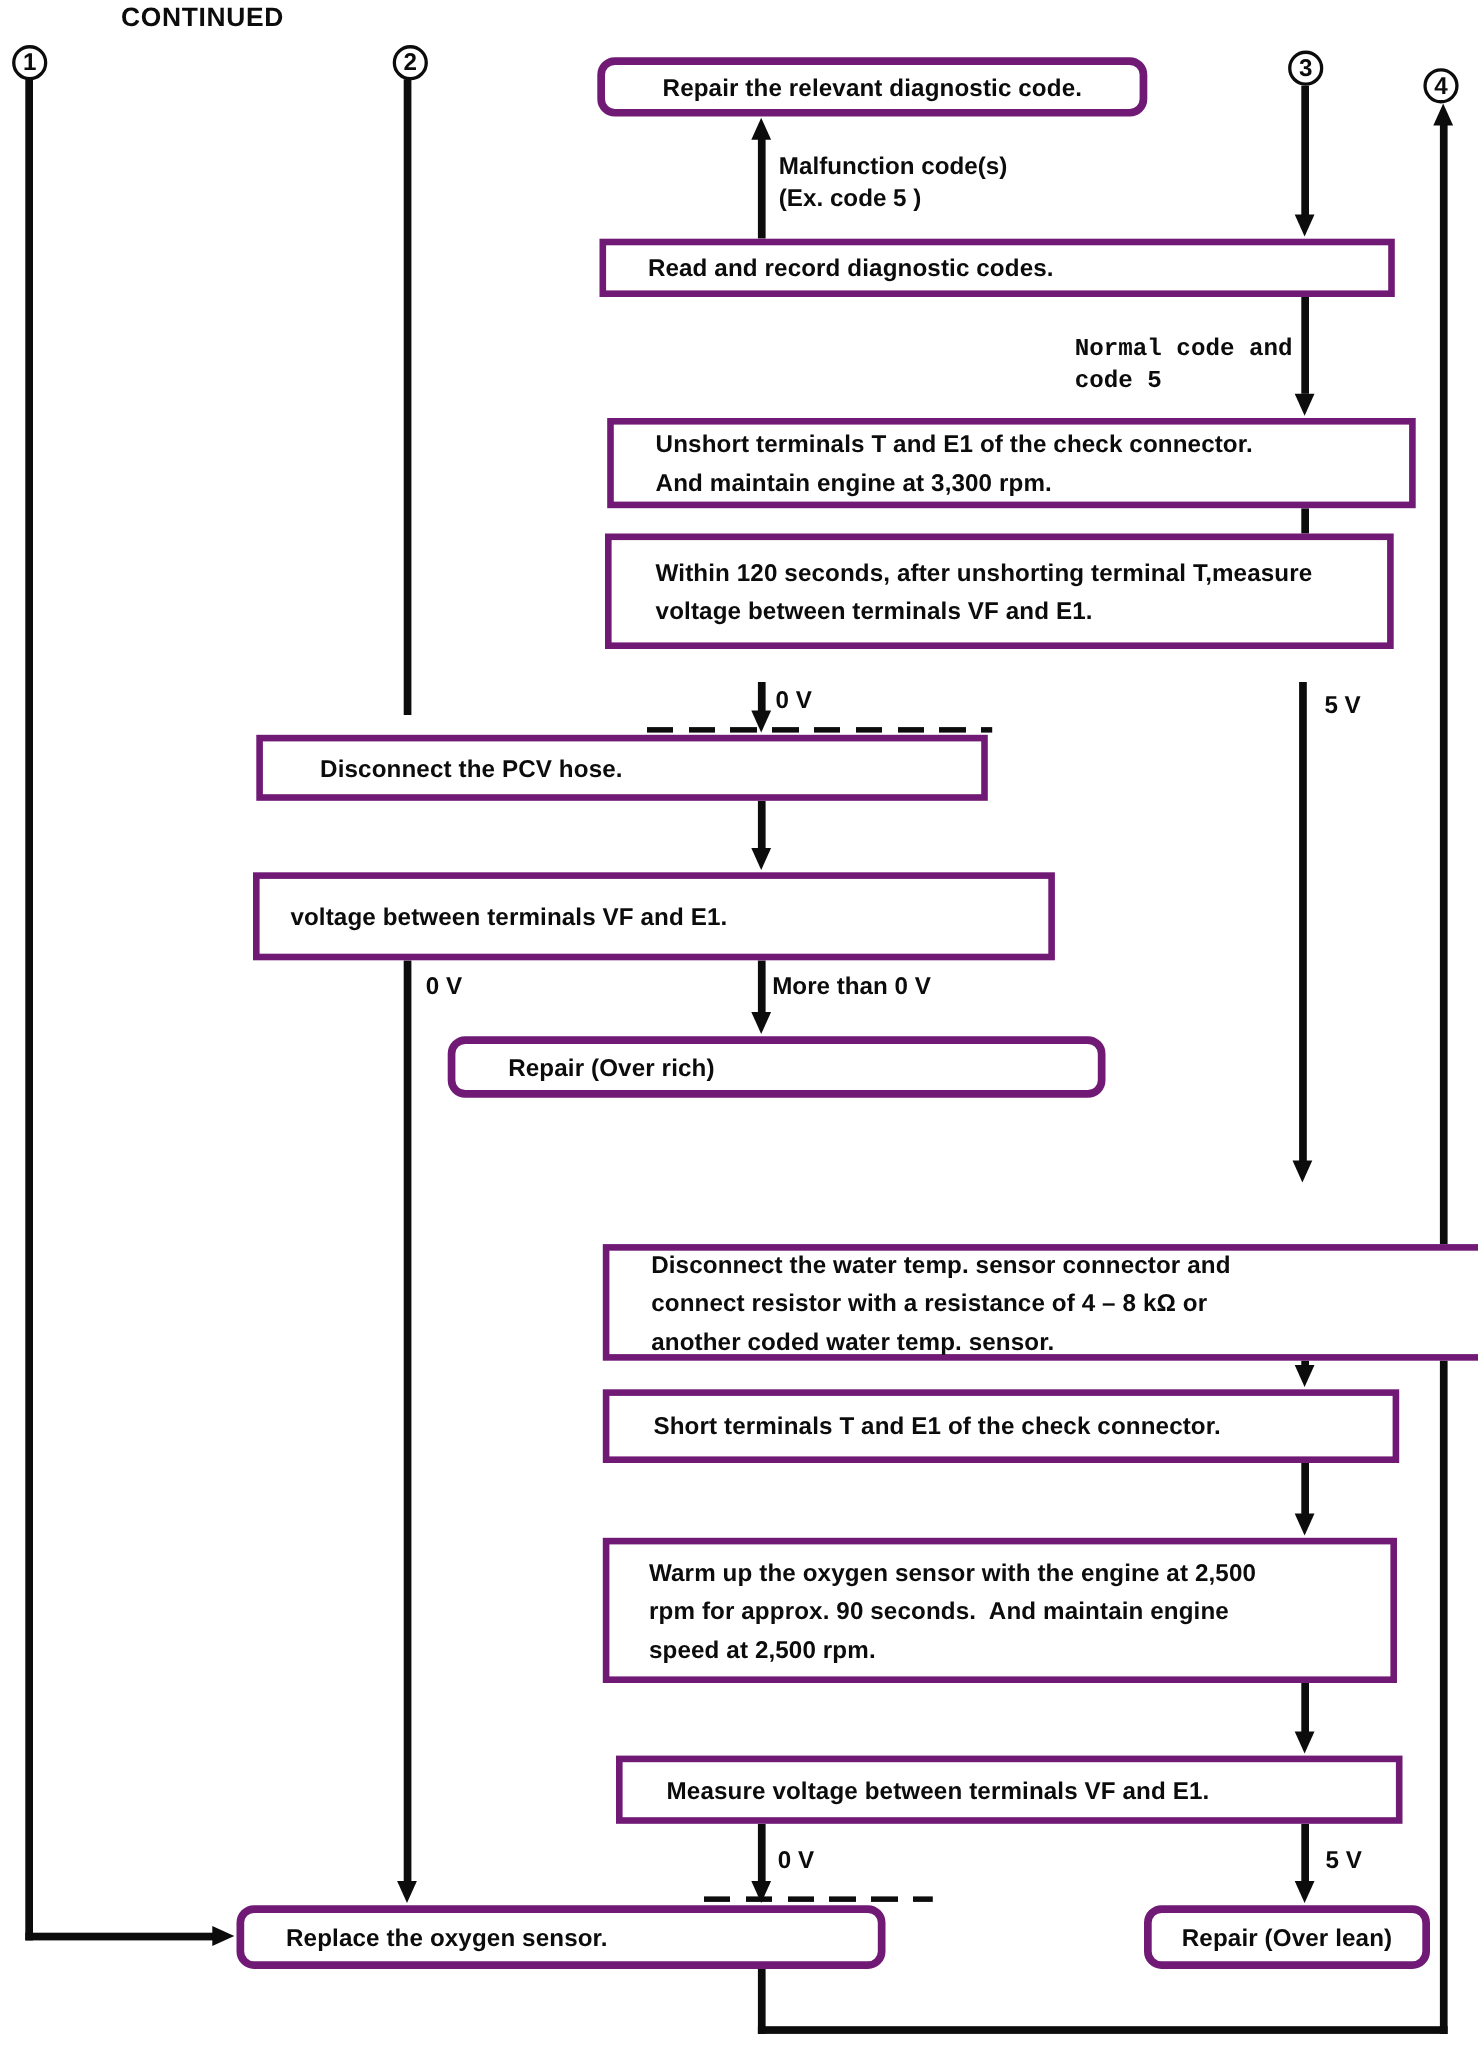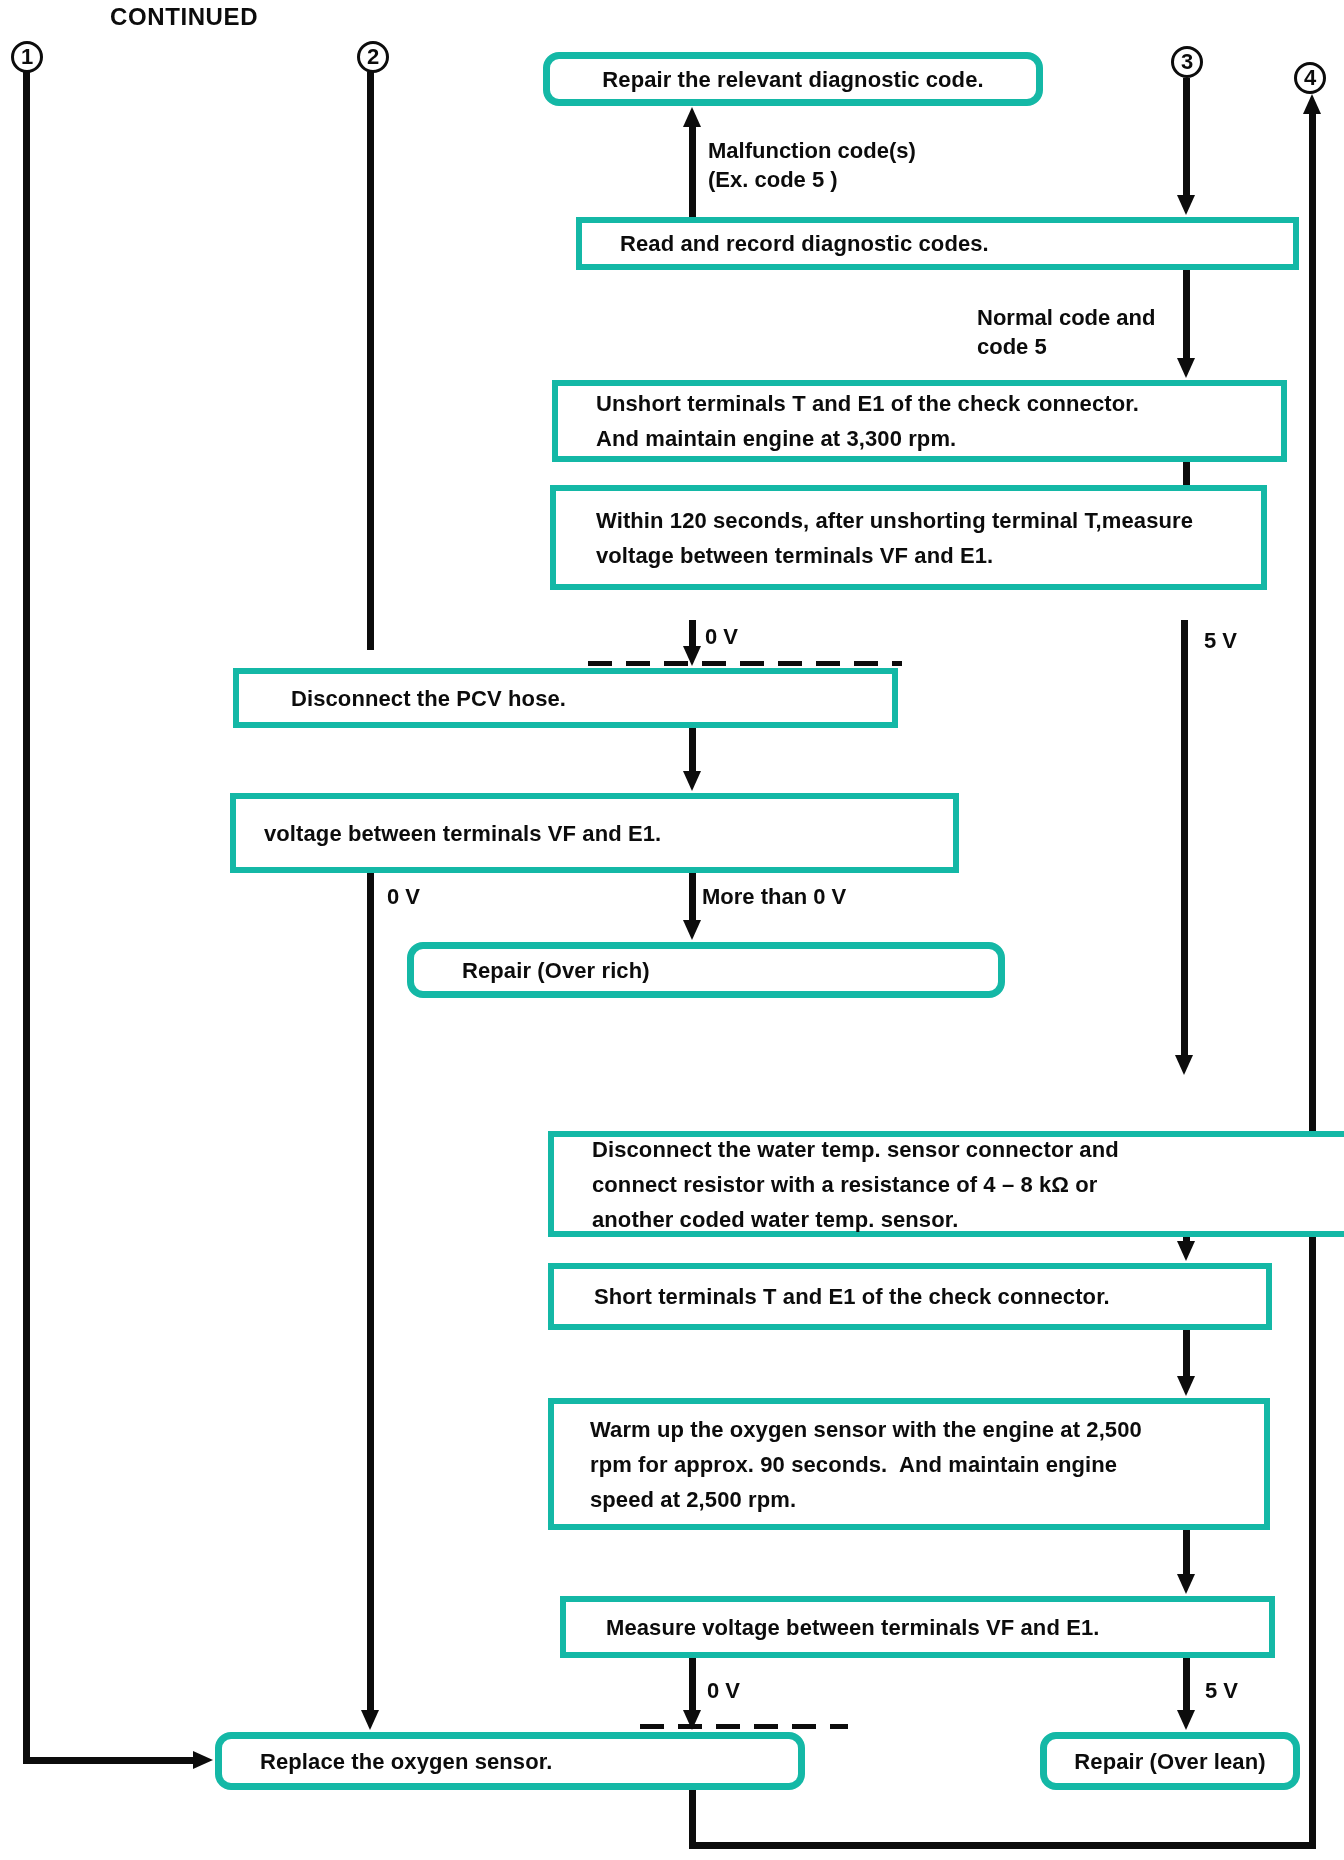--- a/index.html
+++ b/index.html
@@ -2,21 +2,21 @@
 <html><head>
 <meta charset="utf-8">
 <style>
   html,body{margin:0;padding:0;background:#e8e8e8;}
   #canvas{
     position:relative;width:1344px;height:1860px;background:#ffffff;
     font-family:"Liberation Sans",sans-serif;color:#0c0c0c;overflow:hidden;
   }
   .box{
     position:absolute;box-sizing:border-box;background:#fff;
-    border:6px solid #14b8a6;
+    border:6px solid #701a75;
     display:flex;flex-direction:column;justify-content:center;
     font-size:22px;font-weight:700;line-height:35px;letter-spacing:.1px;
     white-space:pre;z-index:3;
   }
   .box.rounded{border-width:7px;border-radius:16px;}
   .box.center{align-items:center;}
   .vline,.hline{position:absolute;background:#0c0c0c;z-index:1;}
   .arrow{position:absolute;width:0;height:0;z-index:2;}
   .arrow.down{border-left:9px solid transparent;border-right:9px solid transparent;border-top:20px solid #0c0c0c;margin-left:-9px;margin-top:-20px;}
   .arrow.up{border-left:9px solid transparent;border-right:9px solid transparent;border-bottom:20px solid #0c0c0c;margin-left:-9px;}
@@ -73,21 +73,21 @@
     <div class="arrow down" style="left: 1186px; top: 1261px;"></div>
     <div class="arrow down" style="left: 1186px; top: 1396px;"></div>
     <div class="arrow down" style="left: 1186px; top: 1594px;"></div>
     <div class="arrow down" style="left: 692px; top: 1730px;"></div>
     <div class="arrow down" style="left: 1186px; top: 1730px;"></div>
     <div class="arrow right" style="left: 213px; top: 1760px;"></div>
     <div class="arrow up" style="left: 1312px; top: 94px;"></div>
     <div class="dashes" style="left: 588px; top: 661px; width: 314px;"></div>
     <div class="dashes" style="left: 640px; top: 1724px; width: 208px;"></div>
     <div class="box rounded center" style="left: 543px; top: 52px; width: 500px; height: 54px; padding-left: 0px;"><div>Repair the relevant diagnostic code.</div></div>
-    <div class="box " style="left: 576px; top: 217px; width: 723px; height: 53px; padding-left: 38px;"><div>Read and record diagnostic codes.</div></div>
+    <div class="box " style="left: 545px; top: 217px; width: 723px; height: 53px; padding-left: 38px;"><div>Read and record diagnostic codes.</div></div>
     <div class="box " style="left: 552px; top: 380px; width: 735px; height: 82px; padding-left: 38px;"><div>Unshort terminals T and E1 of the check connector.</div><div>And maintain engine at 3,300 rpm.</div></div>
     <div class="box " style="left: 550px; top: 485px; width: 717px; height: 105px; padding-left: 40px;"><div>Within 120 seconds, after unshorting terminal T,measure</div><div>voltage between terminals VF and E1.</div></div>
     <div class="box " style="left: 233px; top: 668px; width: 665px; height: 60px; padding-left: 52px;"><div>Disconnect the PCV hose.</div></div>
     <div class="box " style="left: 230px; top: 793px; width: 729px; height: 80px; padding-left: 28px;"><div>voltage between terminals VF and E1.</div></div>
     <div class="box rounded" style="left: 407px; top: 942px; width: 598px; height: 56px; padding-left: 48px;"><div>Repair (Over rich)</div></div>
     <div class="box " style="left: 548px; top: 1131px; width: 828px; height: 106px; padding-left: 38px;"><div>Disconnect the water temp. sensor connector and</div><div>connect resistor with a resistance of 4 – 8 kΩ or</div><div>another coded water temp. sensor.</div></div>
     <div class="box " style="left: 548px; top: 1263px; width: 724px; height: 67px; padding-left: 40px;"><div>Short terminals T and E1 of the check connector.</div></div>
     <div class="box " style="left: 548px; top: 1398px; width: 722px; height: 132px; padding-left: 36px;"><div>Warm up the oxygen sensor with the engine at 2,500</div><div>rpm for approx. 90 seconds.  And maintain engine</div><div>speed at 2,500 rpm.</div></div>
     <div class="box " style="left: 560px; top: 1596px; width: 715px; height: 62px; padding-left: 40px;"><div>Measure voltage between terminals VF and E1.</div></div>
     <div class="box rounded center" style="left: 1040px; top: 1732px; width: 260px; height: 58px; padding-left: 0px;"><div>Repair (Over lean)</div></div>
@@ -99,20 +99,20 @@
       <span>2</span>
     </div>
     <div class="circle" style="left: 1171px; top: 46px;">
       <span>3</span>
     </div>
     <div class="circle" style="left: 1294px; top: 62px;">
       <span>4</span>
     </div>
     <div class="lbl title" style="left: 110px; top: 2px;"><div>CONTINUED</div></div>
     <div class="lbl" style="left: 708px; top: 136px;"><div>Malfunction code(s)</div><div>(Ex. code 5 )</div></div>
-    <div class="lbl" style="left: 977px; top: 303px;"><div>Normal code and</div><div>code 5</div></div>
+    <div class="lbl" style="left: 977px; top: 303px; font-family: Liberation Mono, monospace;"><div>Normal code and</div><div>code 5</div></div>
     <div class="lbl" style="left: 705px; top: 622px;"><div>0 V</div></div>
     <div class="lbl" style="left: 1204px; top: 626px;"><div>5 V</div></div>
     <div class="lbl" style="left: 387px; top: 882px;"><div>0 V</div></div>
     <div class="lbl" style="left: 702px; top: 882px;"><div>More than 0 V</div></div>
     <div class="lbl" style="left: 707px; top: 1676px;"><div>0 V</div></div>
     <div class="lbl" style="left: 1205px; top: 1676px;"><div>5 V</div></div>
   </div>
 
 </body></html>

